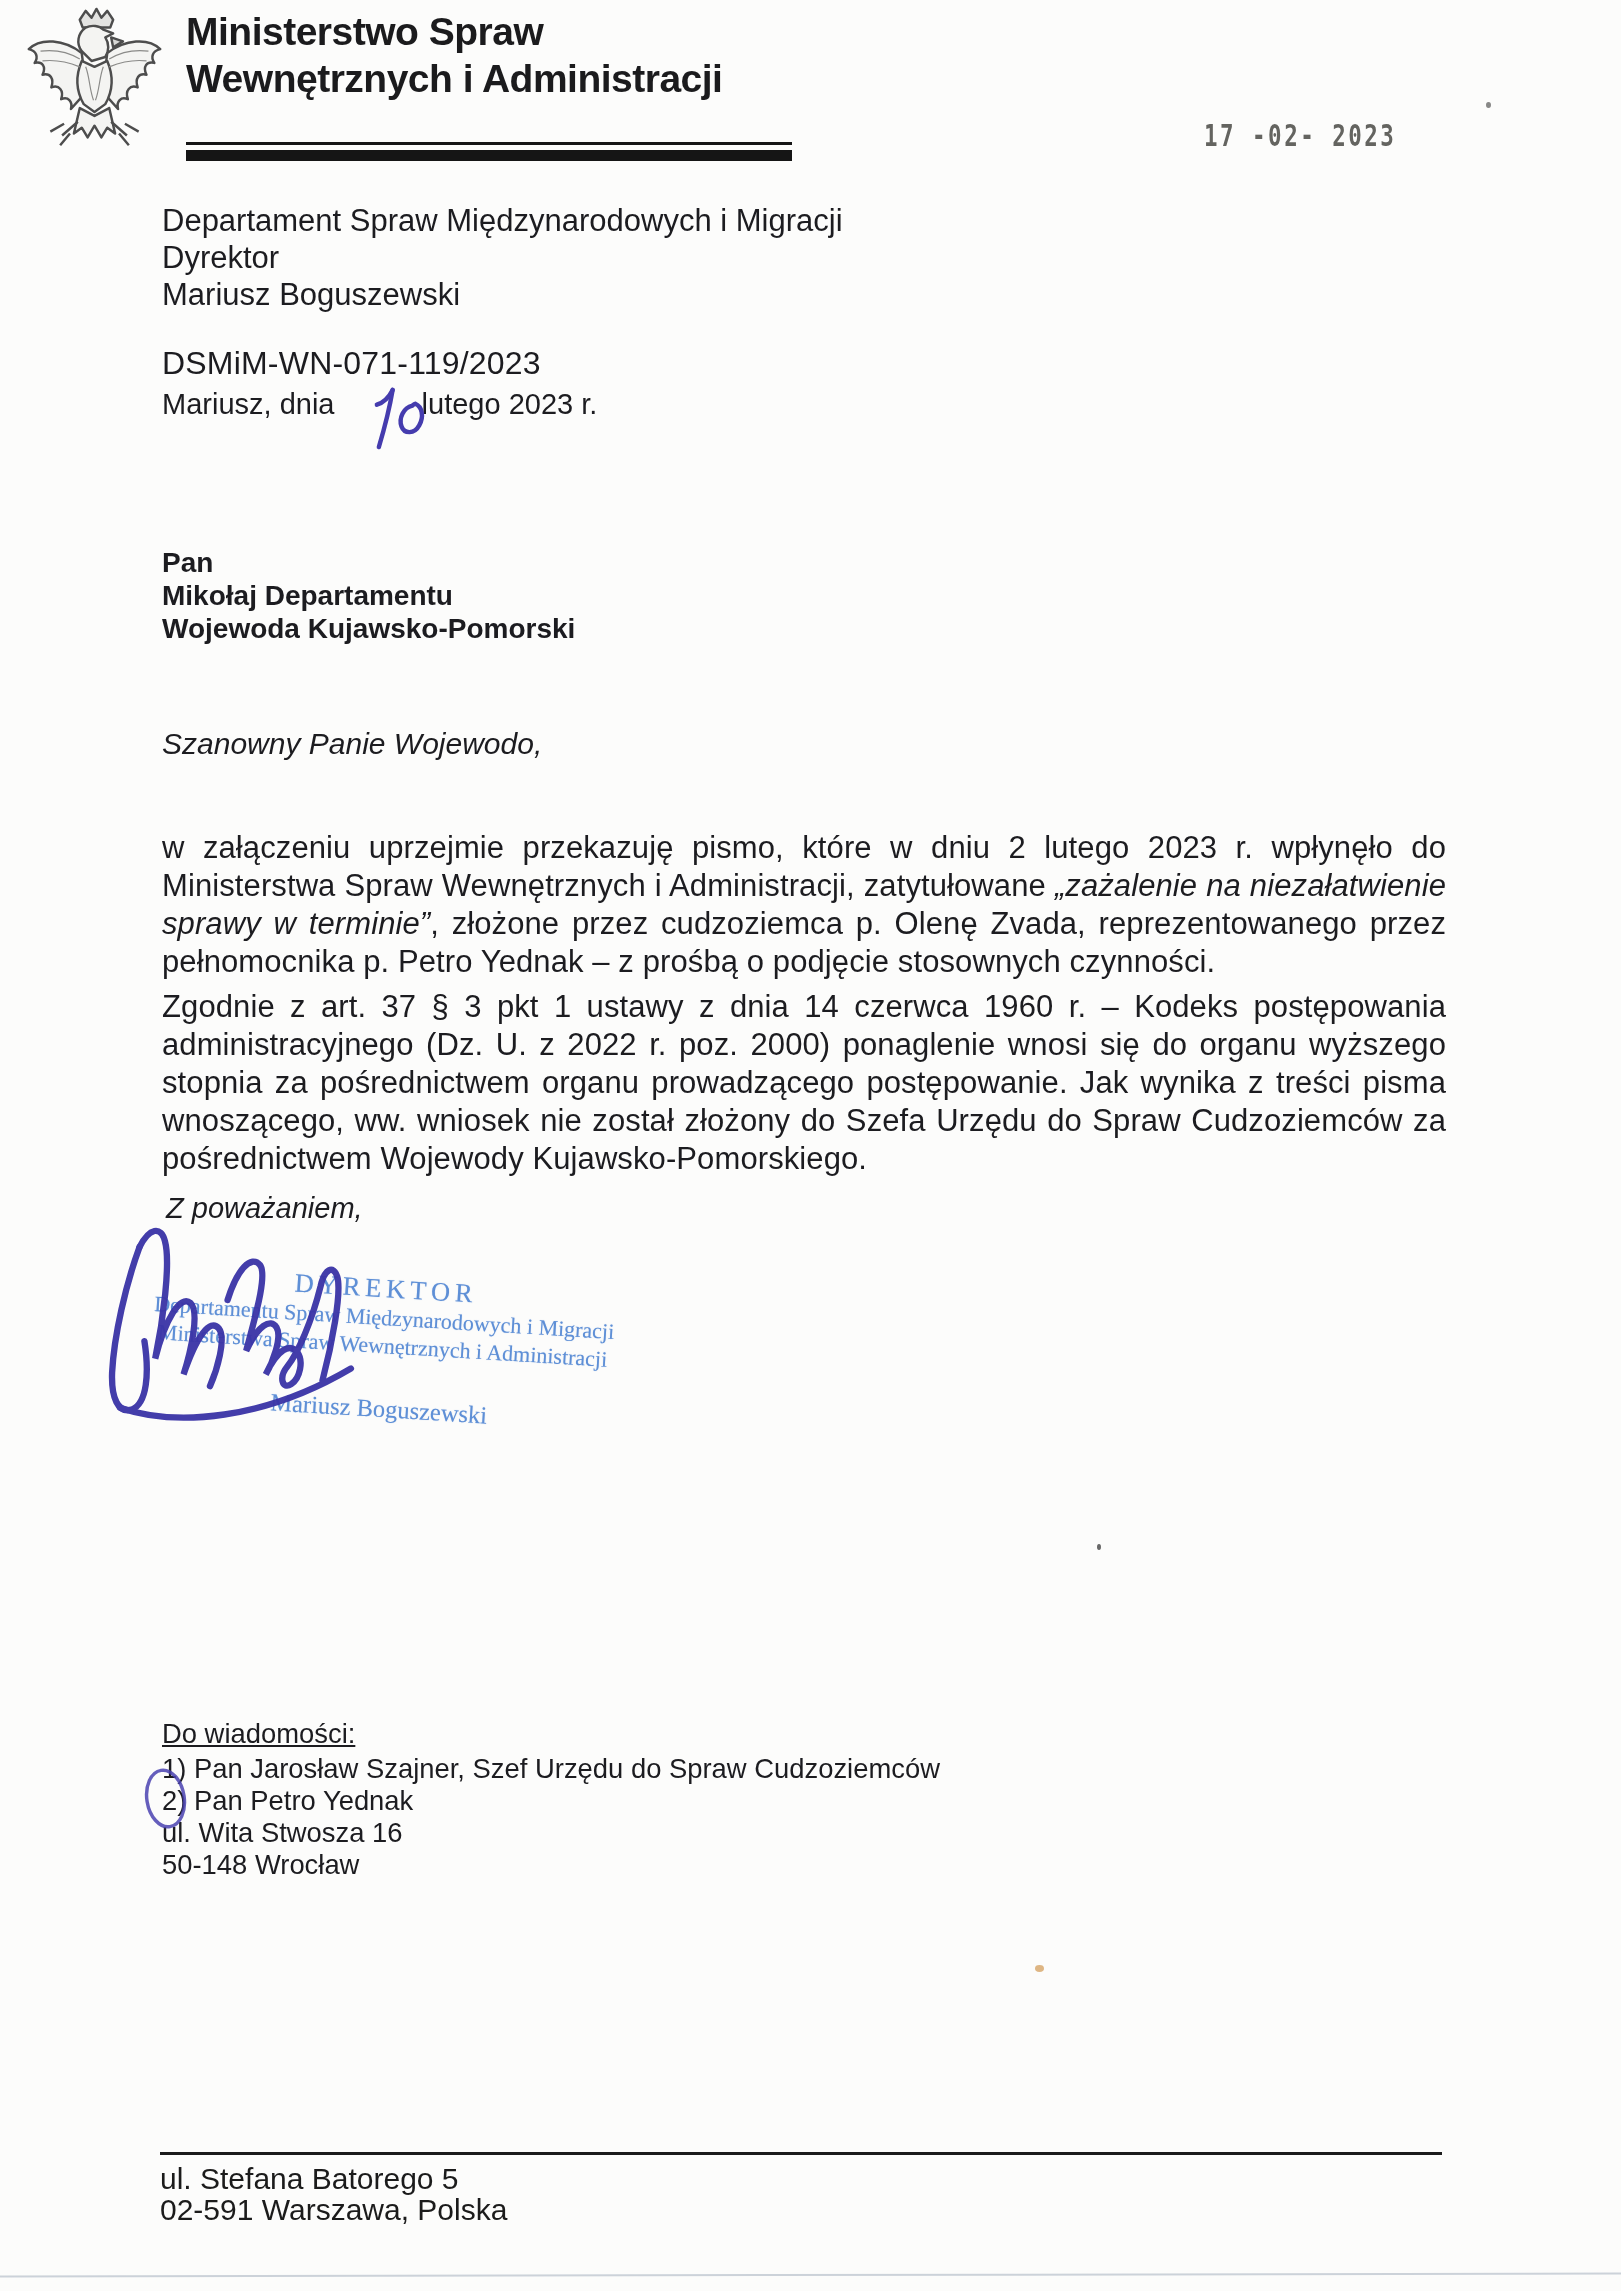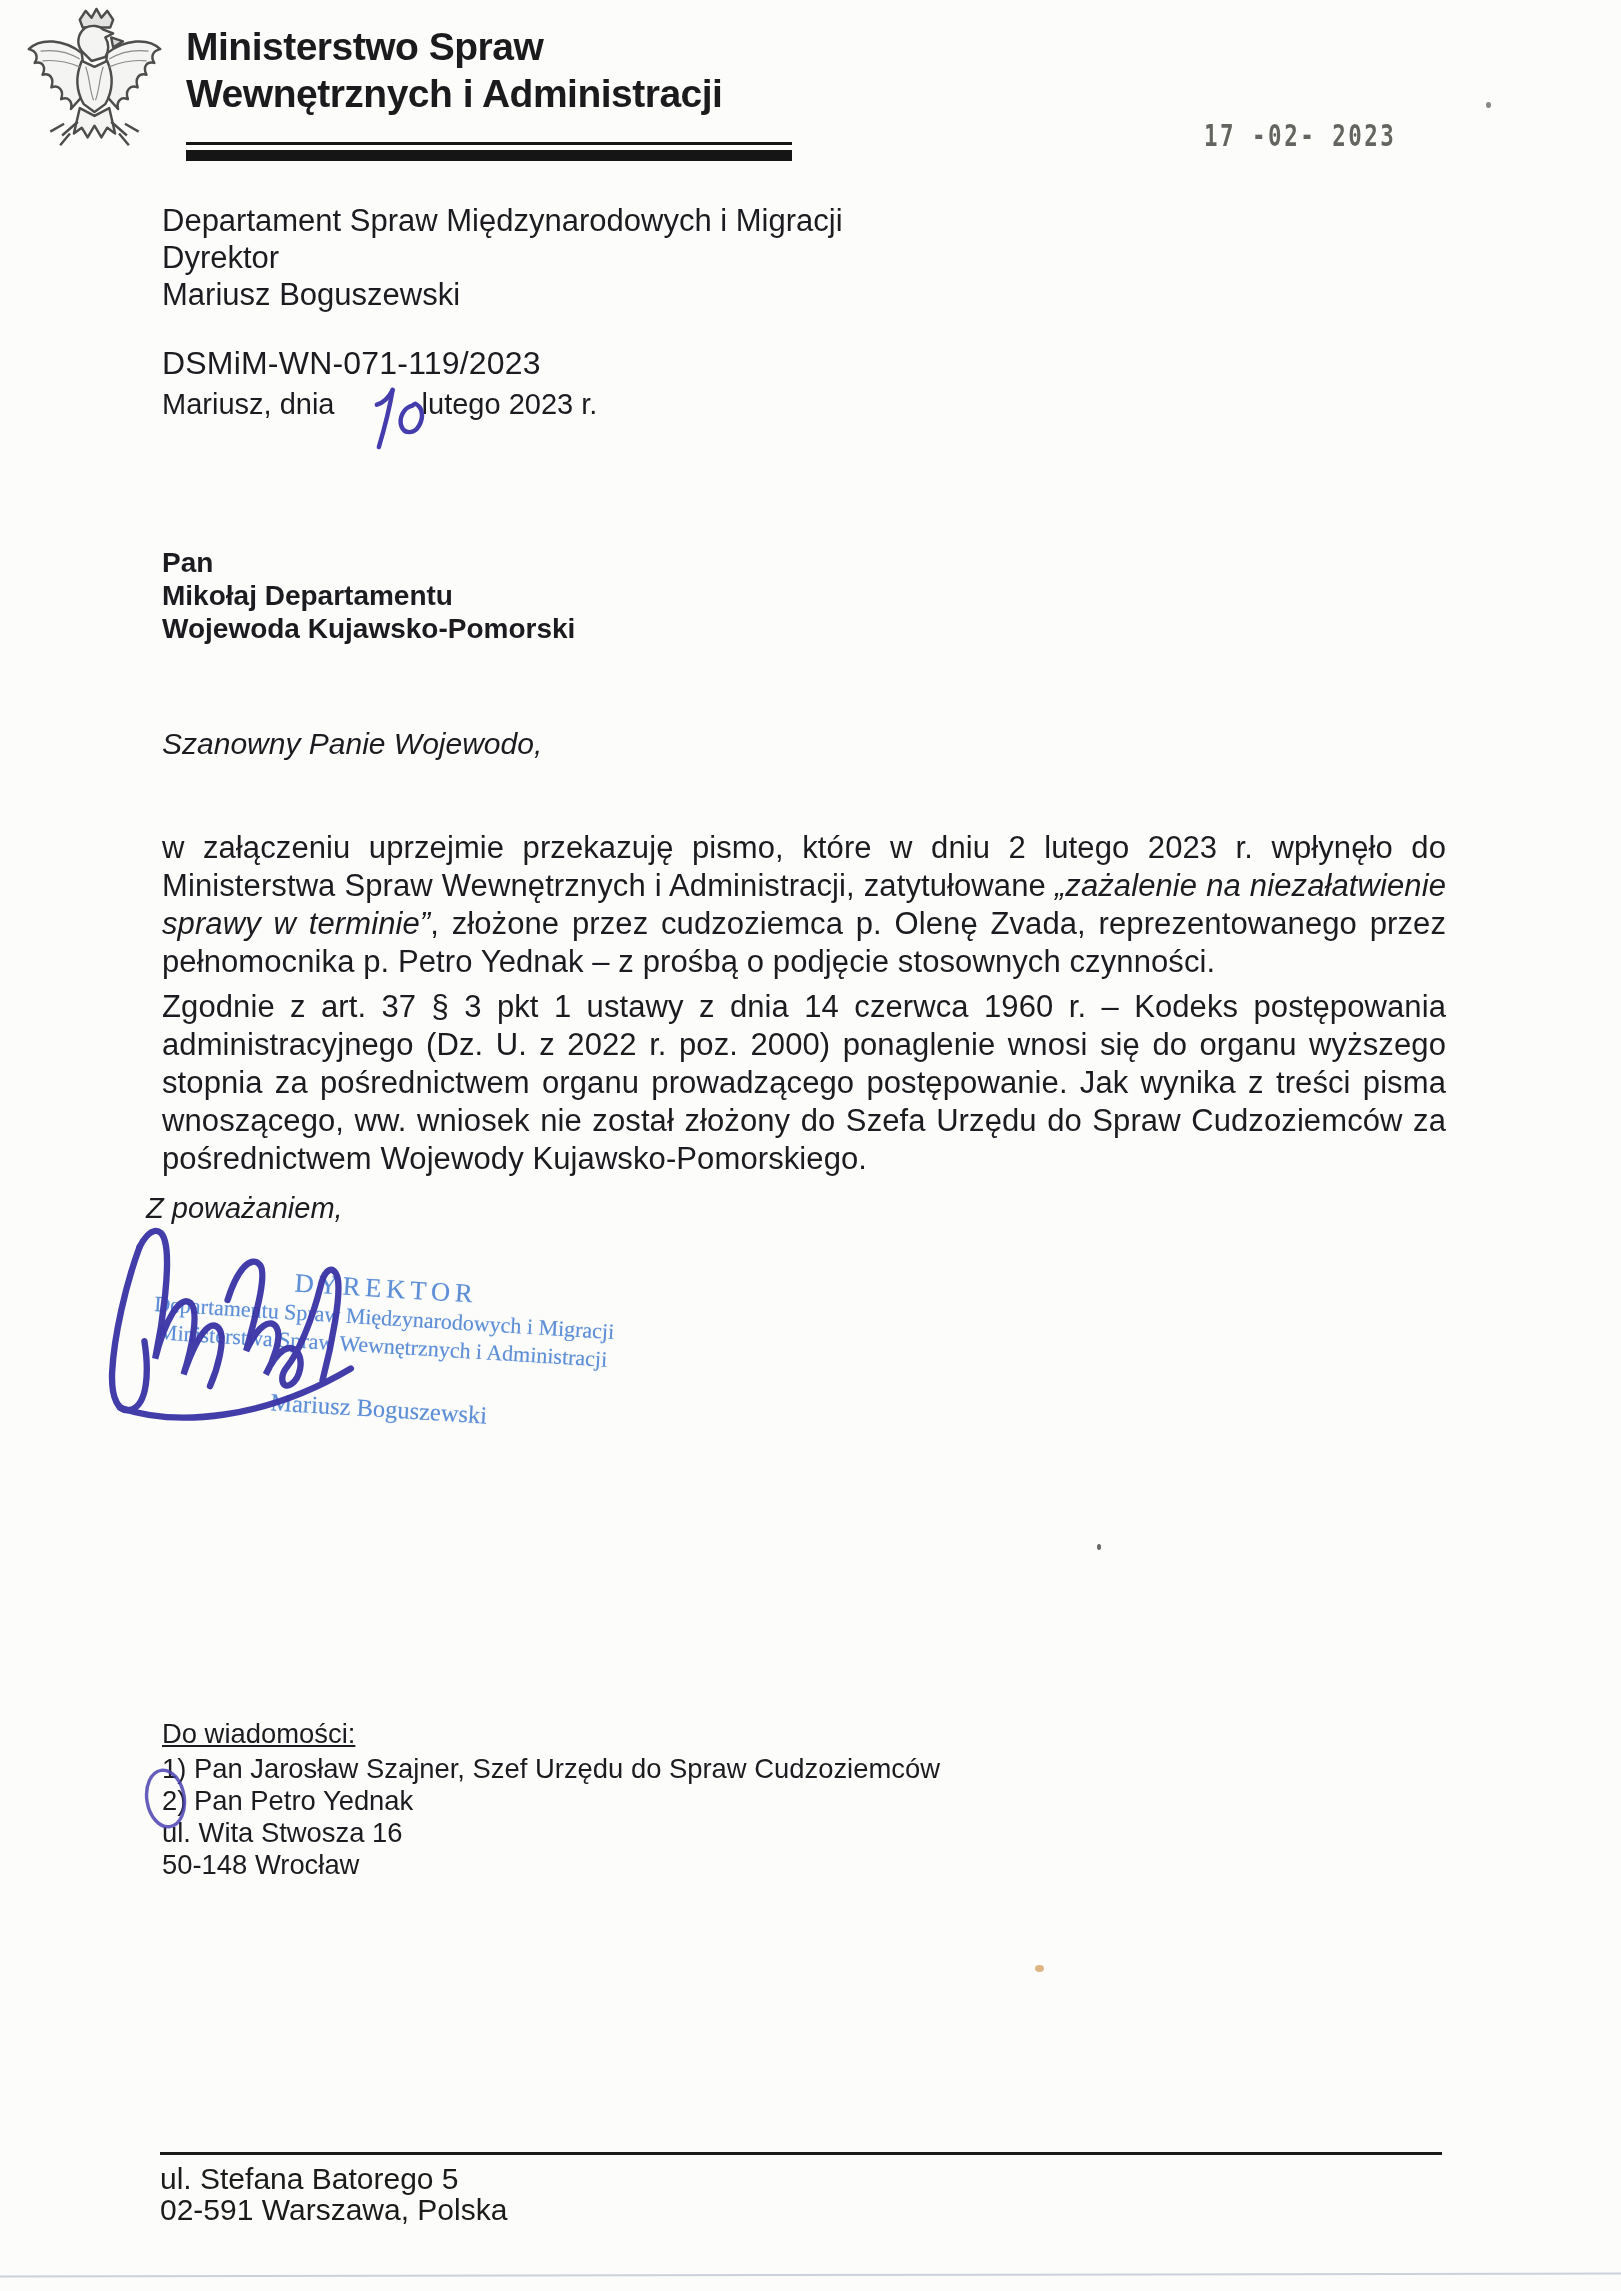--- a/index.html
+++ b/index.html
@@ -7,21 +7,21 @@
     position:relative;
     width:1621px;height:2292px;
     background:#fcfcfb;
     overflow:hidden;
     font-family:"Liberation Sans",sans-serif;
     color:#1c1c20;
   }
   
   .eagle{position:absolute;left:19.6px;top:5.9px;width:149px;height:157px;}
   .ministry-name{
-    position:absolute;left:186px;top:23px;
+    position:absolute;left:186px;top:8px;
     font-size:39px;font-weight:700;line-height:47px;letter-spacing:-0.5px;color:#1b1b1d;
   }
   .rule-thin{position:absolute;left:186px;top:142px;width:606px;height:2.9px;background:#151515;}
   .rule-thick{position:absolute;left:186px;top:150px;width:606px;height:10.8px;background:#151515;}
   .date-stamp{
     position:absolute;left:1204px;top:118px;
     font-family:"DejaVu Sans Mono",monospace;font-size:26.5px;font-weight:bold;
     letter-spacing:2.9px;color:#4a4a45;opacity:.85;
     transform:scale(0.85,1.12);transform-origin:left top;white-space:nowrap;
   }
@@ -32,21 +32,21 @@
   .date-gap{display:inline-block;width:71px;}
   .hand-day{position:absolute;left:369px;top:382px;width:65px;height:69px;}
   
   .addressee{position:absolute;left:162px;top:546px;font-size:28px;font-weight:700;line-height:33px;}
   
   .greeting{position:absolute;left:162px;top:727px;font-size:30px;font-style:italic;}
   .para{position:absolute;left:162px;width:1284px;font-size:31px;line-height:38px;
         text-align:justify;letter-spacing:0.1px;}
   .para.p1{top:798px;}
   .para.p2{top:957px;}
-  .closing{position:absolute;left:146px;top:1192px;font-size:29px;font-style:italic;text-align:center;}
+  .closing{position:absolute;left:166px;top:1192px;font-size:29px;font-style:italic;text-align:center;}
   
   .stamp{
     position:absolute;left:155px;top:1259px;width:465px;
     transform:rotate(3.5deg);transform-origin:0 0;
     font-family:"Liberation Serif",serif;color:#5e8fd6;text-align:center;
     text-shadow:0 0 1px rgba(120,160,220,.55);
   }
   .stamp .l1{font-size:26.5px;letter-spacing:4.9px;line-height:31px;}
   .stamp .l2,.stamp .l3{font-size:22px;line-height:28px;white-space:nowrap;}
   .stamp .nm{font-size:24.5px;margin-top:35px;}

